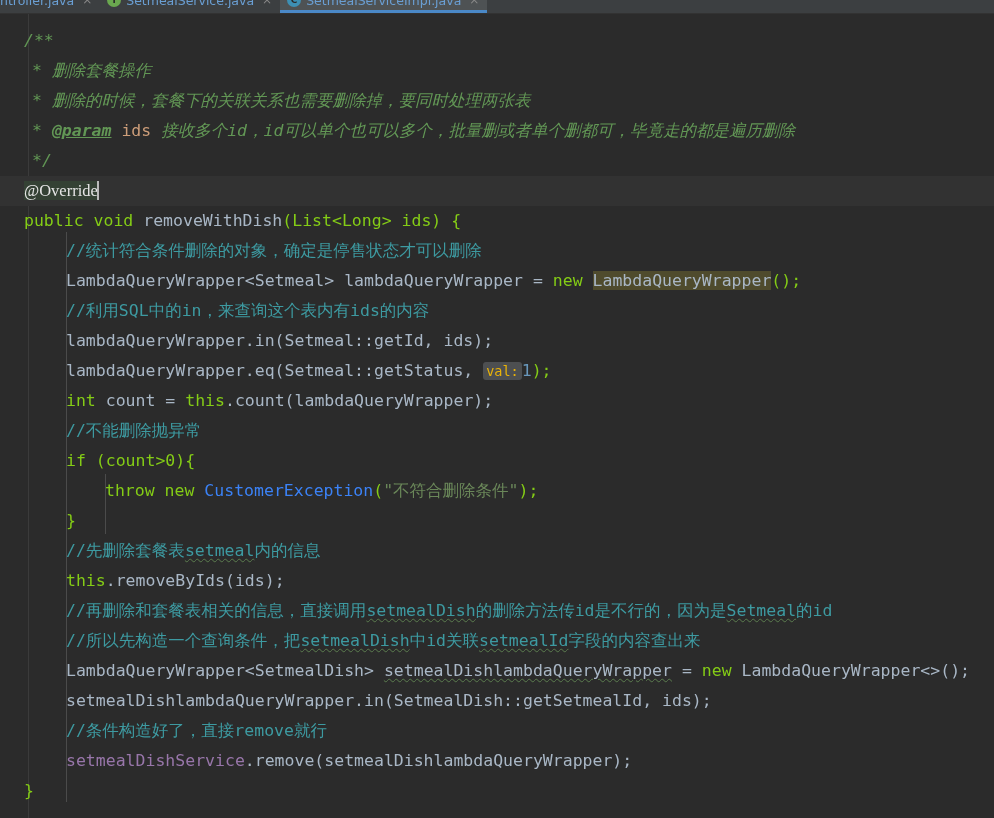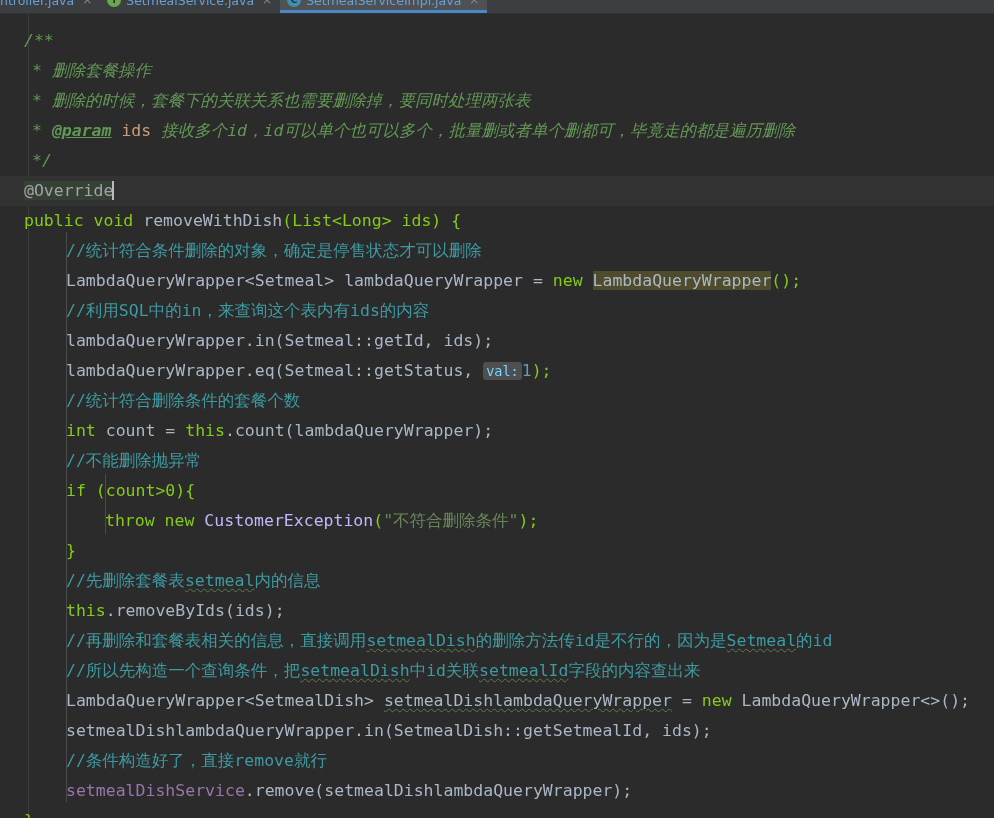--- a/index.html
+++ b/index.html
@@ -104,41 +104,41 @@
   .type      { color: #a9b7c6; }
   .ident     { color: #a9b7c6; }
   .method    { color: #a9b7c6; }
   .field     { color: #9876aa; }
   .num       { color: #6897bb; }
   .str       { color: #6a8759; }
   .doc       { color: #629755; font-style: italic; }
   .doctag    { color: #629755; font-style: italic; font-weight: bold; text-decoration: underline; }
   .docparam  { color: #cc9d79; }
   .lcmt      { color: #3d9aa1; }
-  .anno      { color: #a3a3a3; }
+  .anno      { color: #e5e5e5; font-family: Liberation Serif, serif; }
   .punc      { color: #84cc16; }
   .op        { color: #a9b7c6; }
-  .classname { color: #c4b5fd; }
+  .classname { color: #3b82f6; }
 
   .caret-sel {
     background: #344134;
   }
   .ident-hl {
     background: #4f4b2d;
   }
   .spell {
     text-decoration: underline;
     text-decoration-style: wavy;
     text-decoration-color: #5a7b4e;
     text-decoration-thickness: 1px;
     text-underline-offset: 2px;
   }
   .hint {
     background: #4d4f51;
-    color: #7dd3fc;
+    color: #eab308;
     border-radius: 3px;
     padding: 1px 3px;
     font-size: 13.5px;
   }
   .caret {
     display: inline-block;
     width: 2px;
     height: 19px;
     background: #bbbbbb;
     vertical-align: -4px;
@@ -197,21 +197,20 @@
   <div class="line" style="padding-left:66px;"><span class="lcmt">//统计符合条件删除的对象，确定是停售状态才可以删除</span></div>
 
   <div class="line" style="padding-left:66px;"><span class="type">LambdaQueryWrapper&lt;Setmeal&gt;</span><span> </span><span class="ident">lambdaQueryWrapper</span><span> </span><span class="op">=</span><span> </span><span class="kw">new</span><span> </span><span class="type ident-hl">LambdaQueryWrapper</span><span class="punc">();</span></div>
 
   <div class="line" style="padding-left:66px;"><span class="lcmt">//利用SQL中的in，来查询这个表内有ids的内容</span></div>
 
   <div class="line" style="padding-left:66px;"><span class="ident">lambdaQueryWrapper.in(Setmeal::getId, ids);</span></div>
 
   <div class="line" style="padding-left:66px;"><span class="ident">lambdaQueryWrapper.eq(Setmeal::getStatus, </span><span class="hint">val:</span><span class="num">1</span><span class="punc">);</span></div>
 
-  <div class="line" style="padding-left:66px;"><span class="lcmt">//统计符合删除条件的套餐个数</span></div>
 
   <div class="line" style="padding-left:66px;"><span class="kw">int</span><span> </span><span class="ident">count</span><span> </span><span class="op">=</span><span> </span><span class="kw">this</span><span class="ident">.count(lambdaQueryWrapper);</span></div>
 
   <div class="line" style="padding-left:66px;"><span class="lcmt">//不能删除抛异常</span></div>
 
   <div class="line" style="padding-left:66px;"><span class="kw">if</span><span> </span><span class="punc">(count&gt;0){</span></div>
 
   <div class="line" style="padding-left:105px;"><span class="kw">throw</span><span> </span><span class="kw">new</span><span> </span><span class="classname">CustomerException</span><span class="punc">(</span><span class="str">"不符合删除条件"</span><span class="punc">);</span></div>
 
   <div class="line" style="padding-left:66px;"><span class="punc">}</span></div>

